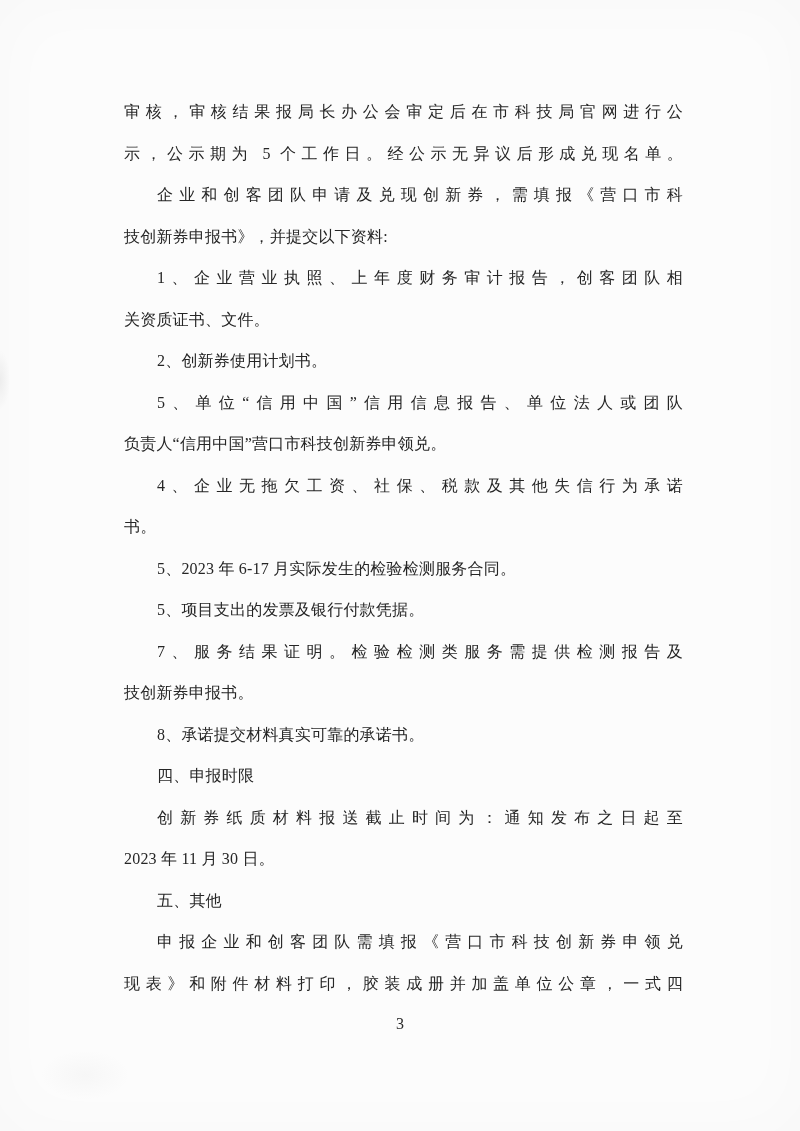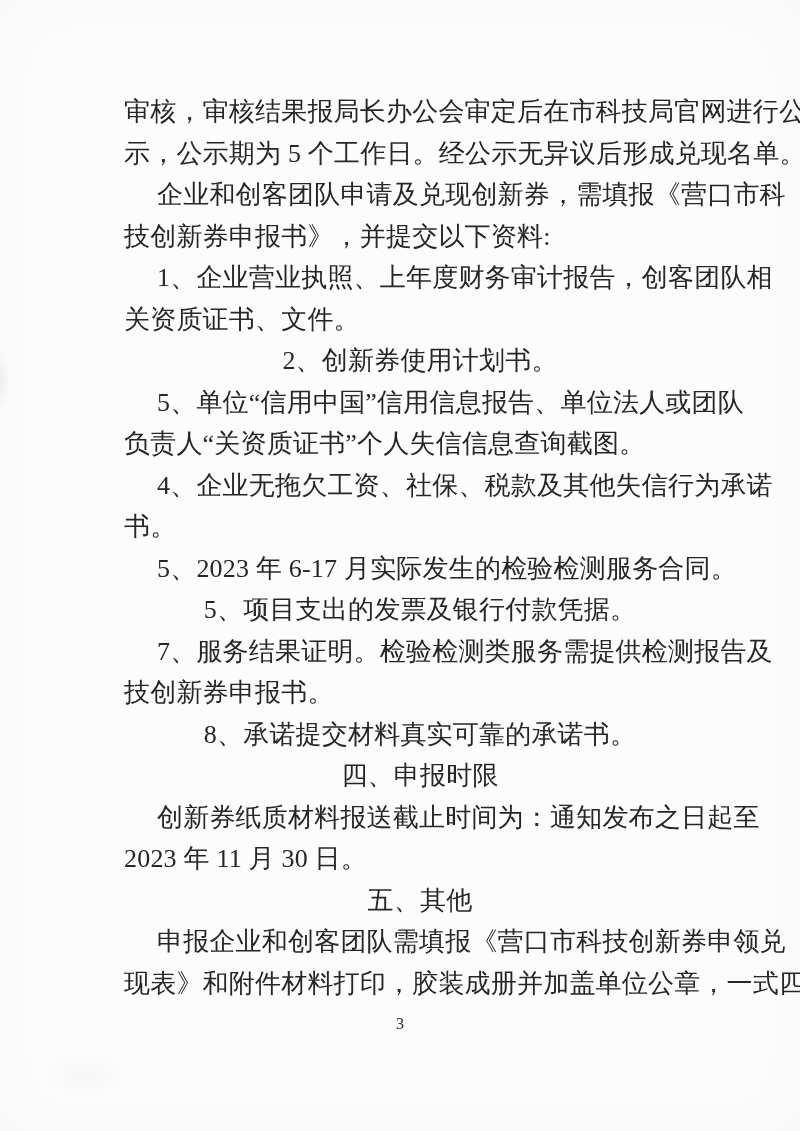--- a/index.html
+++ b/index.html
@@ -36,29 +36,28 @@
   }
   .doc {
     position: absolute;
     left: 124px;
     top: 91px;
     width: 559px;
   }
   .ln {
     height: 41.5px;
     line-height: 41.5px;
-    font-size: 26px;
+    font-size: 16px;
     margin: 0;
     padding: 0;
     white-space: nowrap;
     letter-spacing: 0.2px;
   }
   .ind {
     text-indent: 33px;
-    text-align: center;
   }
   .just {
     text-align: justify;
     text-align-last: justify;
   }
   .footer {
     position: absolute;
     top: 1012px;
     left: 0;
     width: 800px;
@@ -77,21 +76,21 @@
 
   <main class="doc">
     <p class="ln just">审核，审核结果报局长办公会审定后在市科技局官网进行公</p>
     <p class="ln just">示，公示期为 5 个工作日。经公示无异议后形成兑现名单。</p>
     <p class="ln ind just">企业和创客团队申请及兑现创新券，需填报《营口市科</p>
     <p class="ln">技创新券申报书》，并提交以下资料:</p>
     <p class="ln ind just">1、企业营业执照、上年度财务审计报告，创客团队相</p>
     <p class="ln">关资质证书、文件。</p>
     <p class="ln ind">2、创新券使用计划书。</p>
     <p class="ln ind just">5、单位“信用中国”信用信息报告、单位法人或团队</p>
-    <p class="ln">负责人“关资质证书”个人失信信息查询截图。</p>
+    <p class="ln">负责人“信用中国”营口市科技创新券申领兑。</p>
     <p class="ln ind just">4、企业无拖欠工资、社保、税款及其他失信行为承诺</p>
     <p class="ln">书。</p>
     <p class="ln ind">5、2023 年 6-17 月实际发生的检验检测服务合同。</p>
     <p class="ln ind">5、项目支出的发票及银行付款凭据。</p>
     <p class="ln ind just">7、服务结果证明。检验检测类服务需提供检测报告及</p>
     <p class="ln">技创新券申报书。</p>
     <p class="ln ind">8、承诺提交材料真实可靠的承诺书。</p>
     <p class="ln ind">四、申报时限</p>
     <p class="ln ind just">创新券纸质材料报送截止时间为：通知发布之日起至</p>
     <p class="ln">2023 年 11 月 30 日。</p>

